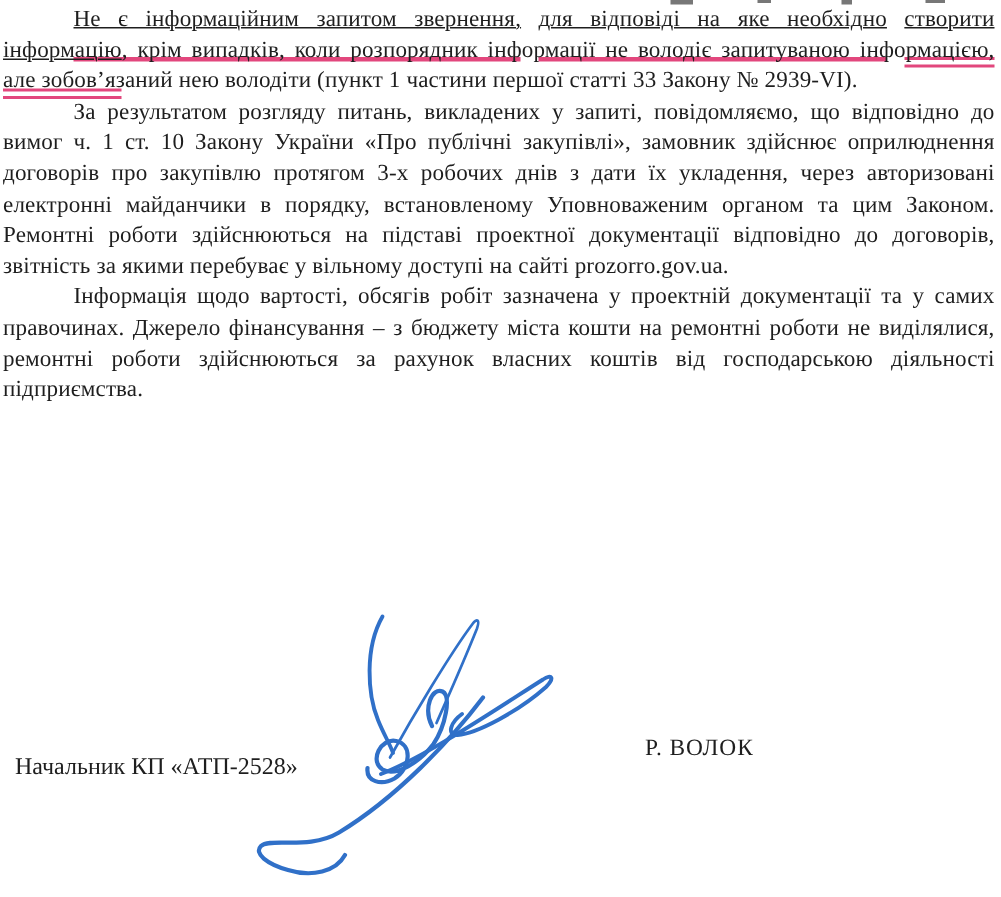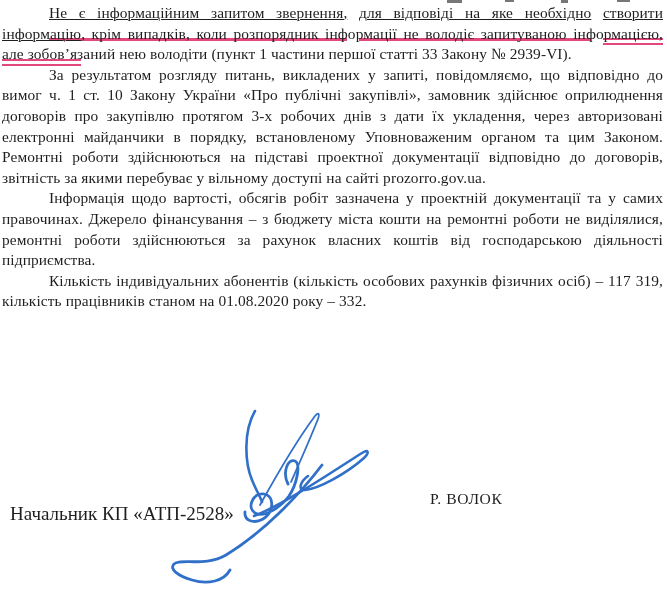--- a/index.html
+++ b/index.html
@@ -49,21 +49,21 @@
   
   .frag {
     position: absolute;
     top: 0;
     background: #4a4a4a;
     opacity: 0.75;
   }
   .sig-role {
     position: absolute;
     top: 503px; left: 10px;
-    font-size: 19px;
+    font-size: 16px;
     white-space: nowrap;
   }
   .sig-name {
     position: absolute;
     top: 490px; left: 430px;
     font-size: 15.6px;
     letter-spacing: 0.6px;
     white-space: nowrap;
   }
   .sig-svg {
@@ -85,21 +85,20 @@
 
   <div class="frag" style="left:447px; width:15px; height:3px;"></div>
   <div class="frag" style="left:505px; width:9px; height:2px;"></div>
   <div class="frag" style="left:561px; width:7px; height:3px;"></div>
   <div class="frag" style="left:617px; width:13px; height:2px;"></div>
 
   <div class="text-block" id="text-block">
       <p><span class="marked">Не є інформаційним запитом звернення,</span><span> </span><span class="marked">для відповіді на яке необхідно</span><span> </span><span class="marked double">створити інформацію</span><span>, крім випадків, коли розпорядник інформації не володіє запитуваною інформацією, але зобов’язаний нею володіти (пункт 1 частини першої статті 33 Закону № 2939-VI).</span></p>
       <p><span>За результатом розгляду питань, викладених у запиті, повідомляємо, що відповідно до вимог ч. 1 ст. 10 Закону України «Про публічні закупівлі», замовник здійснює оприлюднення договорів про закупівлю протягом 3-х робочих днів з дати їх укладення, через авторизовані електронні майданчики в порядку, встановленому Уповноваженим органом та цим Законом. Ремонтні роботи здійснюються на підставі проектної документації відповідно до договорів, звітність за якими перебуває у вільному доступі на сайті prozorro.gov.ua.</span></p>
       <p><span>Інформація щодо вартості, обсягів робіт зазначена у проектній документації та у самих правочинах. Джерело фінансування – з бюджету міста кошти на ремонтні роботи не виділялися, ремонтні роботи здійснюються за рахунок власних коштів від господарською діяльності підприємства.</span></p>
-      <p><span>Кількість індивідуальних абонентів (кількість особових рахунків фізичних осіб) – 117 319, кількість працівників станом на 01.08.2020 року – 332.</span></p>
     </div>
 
   <div class="sig-role">Начальник КП «АТП-2528»</div>
   <div class="sig-name">Р. ВОЛОК</div>
 
   <svg class="sig-svg" viewBox="0 0 240 190" aria-hidden="true">
 
     <path d="M105,3 C93,24 95,55 102,72 C106,82 110,88 112,94" stroke-width="2.6"></path>
 
     <path d="M110,97 C125,70 150,28 165,8 C168,4 170,5 168,11 C158,36 148,58 141,74" stroke-width="1.8"></path>

